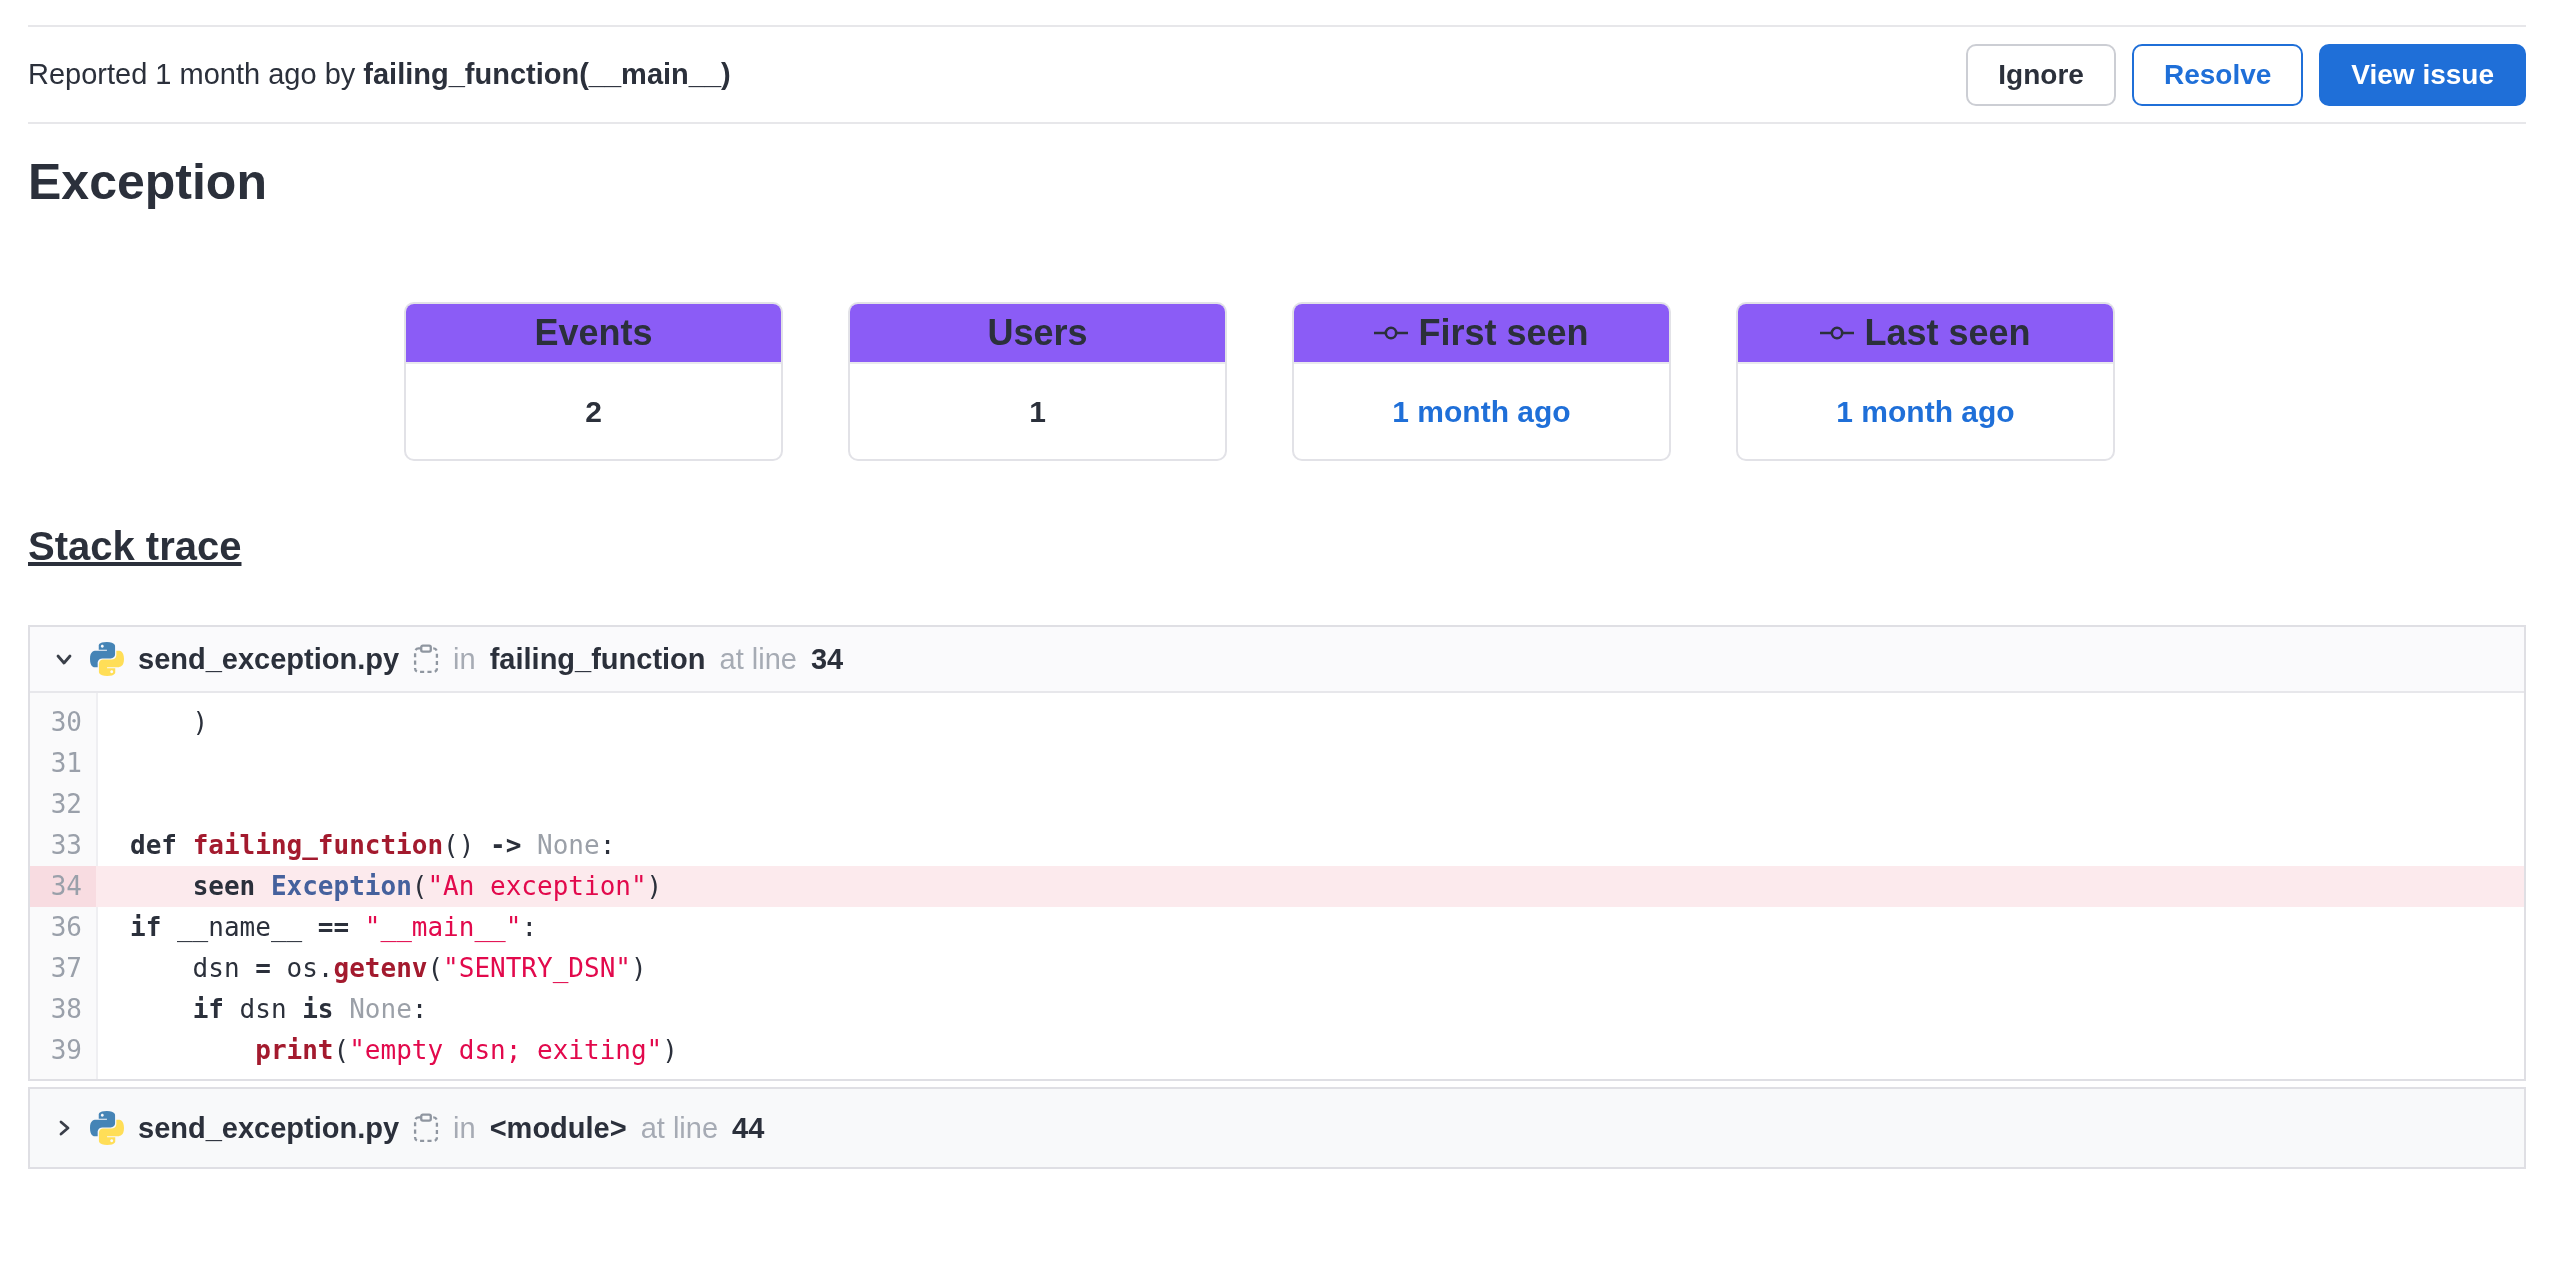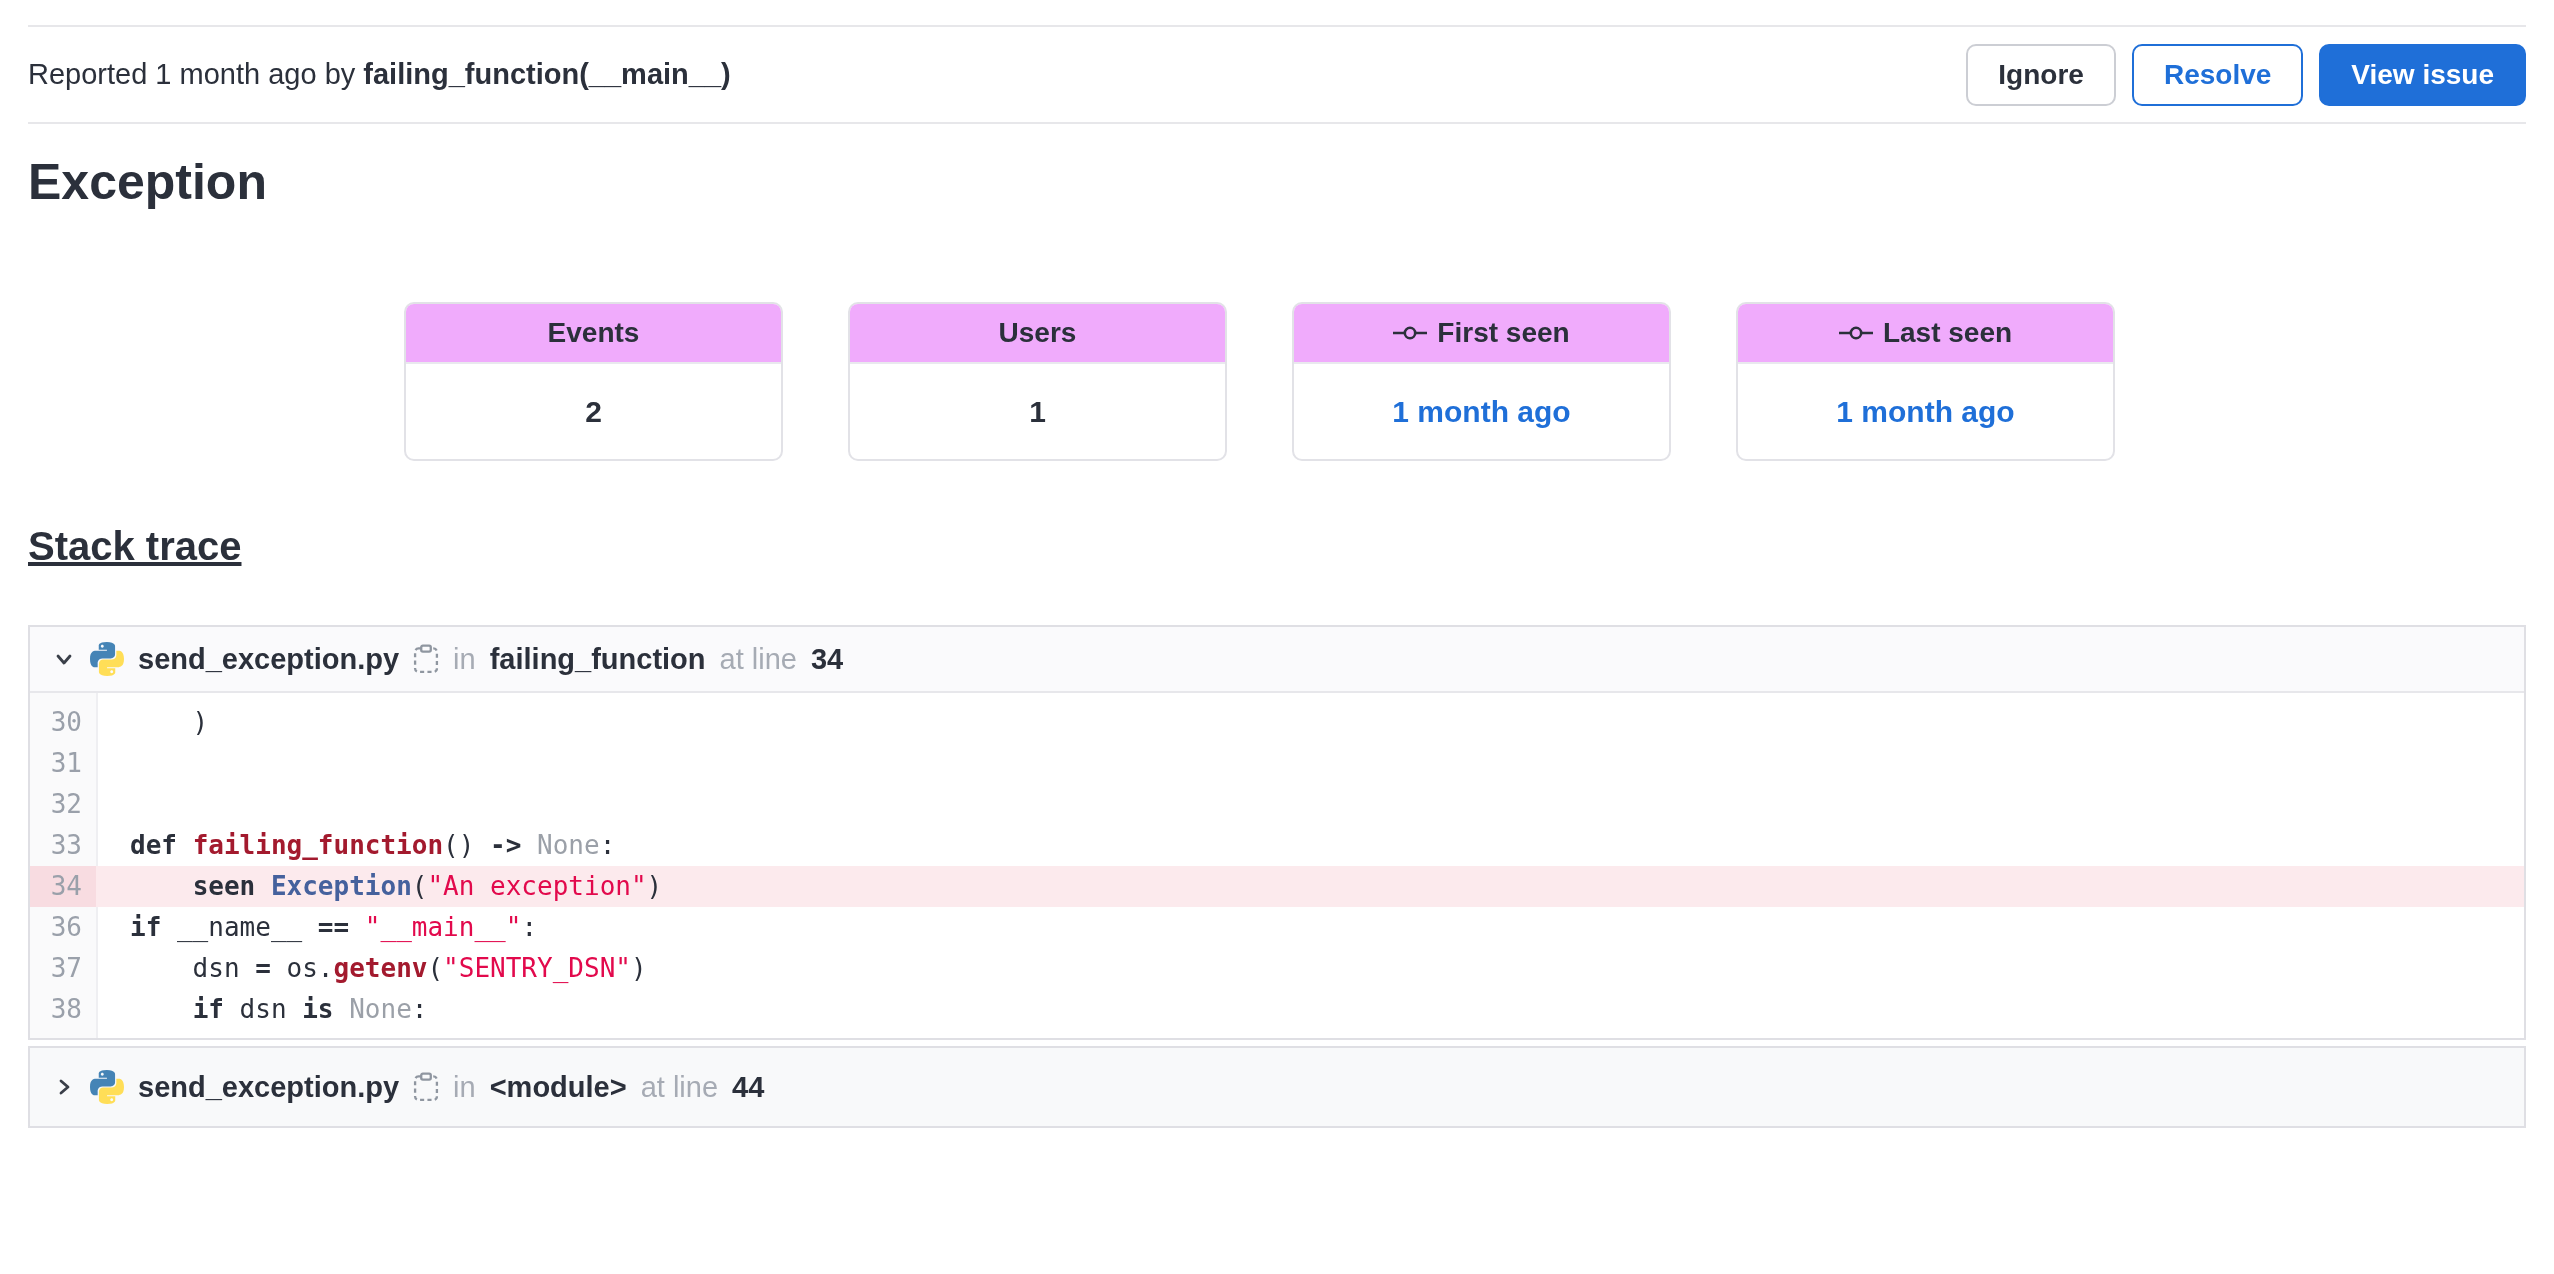--- a/index.html
+++ b/index.html
@@ -30,23 +30,23 @@
   .btn.primary { background:var(--accent,#1f6fd8); border-color:var(--accent,#1f6fd8); color:#fff; }
 
   
   h1.page-title { margin:28px 28px 0; font-size:50px; line-height:60px; font-weight:700; }
   h2.section-title { margin:61px 28px 0; font-size:40px; line-height:48px; font-weight:700;text-decoration:underline; }
 
   
   .stats { display:flex; gap:65px; margin:90px 0 0 404px; }
   .stat-card { width:375px; border:2px solid #e2e2e7; border-radius:10px; overflow:hidden; background:#fff; }
   .stat-head {
-    height:58px; background:#f0abfc; border-bottom:2px solid #e9e9ee;
+    height:58px; background:#8b5cf6; border-bottom:2px solid #e9e9ee;
     display:flex; align-items:center; justify-content:center; gap:10px;
-    font-size:28px; font-weight:700;
+    font-size:36px; font-weight:700;
   }
   .stat-body { height:95px; display:flex; align-items:center; justify-content:center; font-size:30px; font-weight:700; }
   .stat-body.link { color:var(--accent,#1f6fd8); cursor:pointer; }
 
   
   .trace { margin:55px 28px 0; }
   .frame { border:2px solid #dfdfe4; border-radius:0; background:#fff; overflow:hidden; }
   .frame + .frame { margin-top:6px; }
   .frame.collapsed { background:#f8f9fa; height:78px; display:flex; align-items:center; }
   .fhead {
@@ -196,20 +196,24 @@
           <span class="src"><span class="t-k">if</span><span class="t-p"> __name__ </span><span class="t-o">==</span><span class="t-p"> </span><span class="t-s">"__main__"</span><span class="t-p">:</span></span>
         </div>
         <div class="cline">
           <span class="ln">37</span>
           <span class="src"><span class="t-p">    dsn </span><span class="t-o">=</span><span class="t-p"> os.</span><span class="t-f">getenv</span><span class="t-p">(</span><span class="t-s">"SENTRY_DSN"</span><span class="t-p">)</span></span>
         </div>
         <div class="cline">
           <span class="ln">38</span>
           <span class="src"><span class="t-p">    </span><span class="t-k">if</span><span class="t-p"> dsn </span><span class="t-k">is</span><span class="t-p"> </span><span class="t-n">None</span><span class="t-p">:</span></span>
         </div>
+        <div class="cline">
+          <span class="ln">39</span>
+          <span class="src"><span class="t-p">        </span><span class="t-f">print</span><span class="t-p">(</span><span class="t-s">"empty dsn; exiting"</span><span class="t-p">)</span></span>
+        </div>
       </div>
   </div>
 
   <div class="frame collapsed">
     <div class="fhead">
       <span class="icon">
         <svg width="24" height="24" viewBox="0 0 24 24">
             <polyline points="9,6 16,12 9,18" fill="none" stroke="#3a3f49" stroke-width="2.8" stroke-linecap="round" stroke-linejoin="round"></polyline>
           </svg>
       </span>

